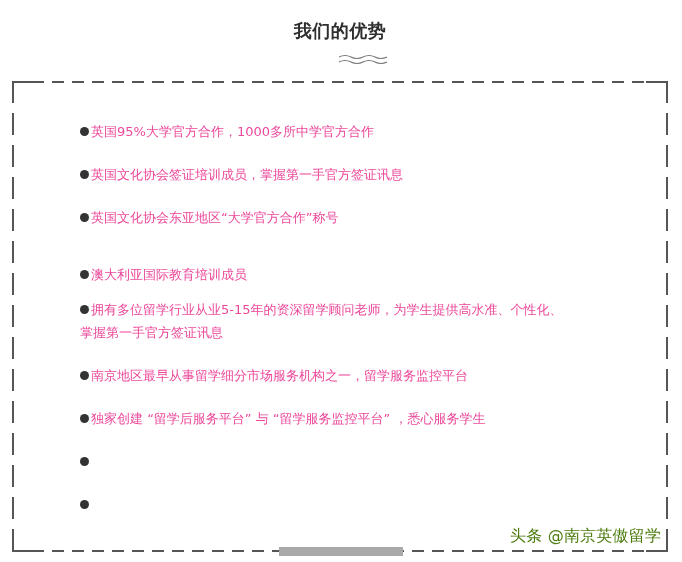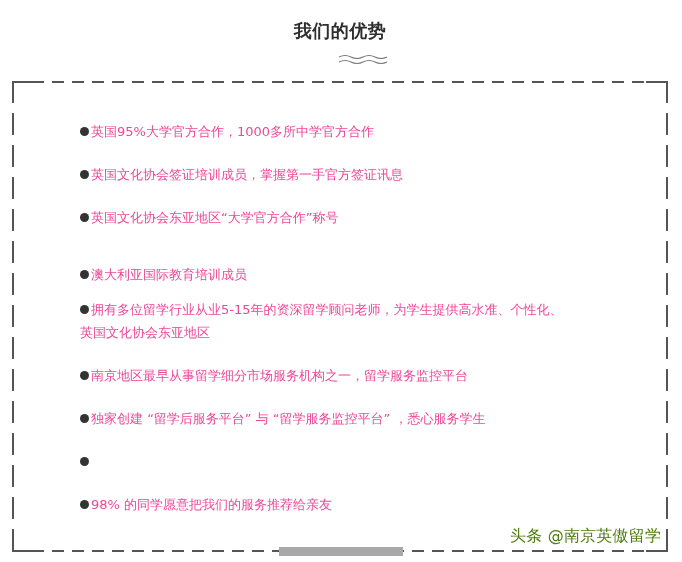--- a/index.html
+++ b/index.html
@@ -163,29 +163,29 @@
   <div class="item" style="top:207px;">
     <span class="bullet"></span><span>英国文化协会东亚地区“大学官方合作”称号</span>
   </div>
   <div class="item" style="top:252px;margin-top:12px;">
     <span class="bullet"></span><span>澳大利亚国际教育培训成员</span>
   </div>
   <div class="item" style="top:299px;">
     <span class="bullet"></span><span>拥有多位留学行业从业5-15年的资深留学顾问老师，为学生提供高水准、个性化、</span>
   </div>
   <div class="item" style="top:322px;">
-    <span>英国文化协会东亚地区</span>
+    <span>掌握第一手官方签证讯息</span>
   </div>
   <div class="item" style="top:365px;">
     <span class="bullet"></span><span>南京地区最早从事留学细分市场服务机构之一，留学服务监控平台</span>
   </div>
   <div class="item" style="top:408px;">
     <span class="bullet"></span><span>独家创建 “留学后服务平台” 与 “留学服务监控平台” ，悉心服务学生</span>
   </div>
   <div class="item" style="top:451px;">
     <span class="bullet"></span>
   </div>
   <div class="item" style="top:494px;">
-    <span class="bullet"></span><span>98% 的同学愿意把我们的服务推荐给亲友</span>
+    <span class="bullet"></span>
   </div>
 </div>
 
 <div class="watermark">头条 @南京英傲留学</div>
 
 </body></html>

